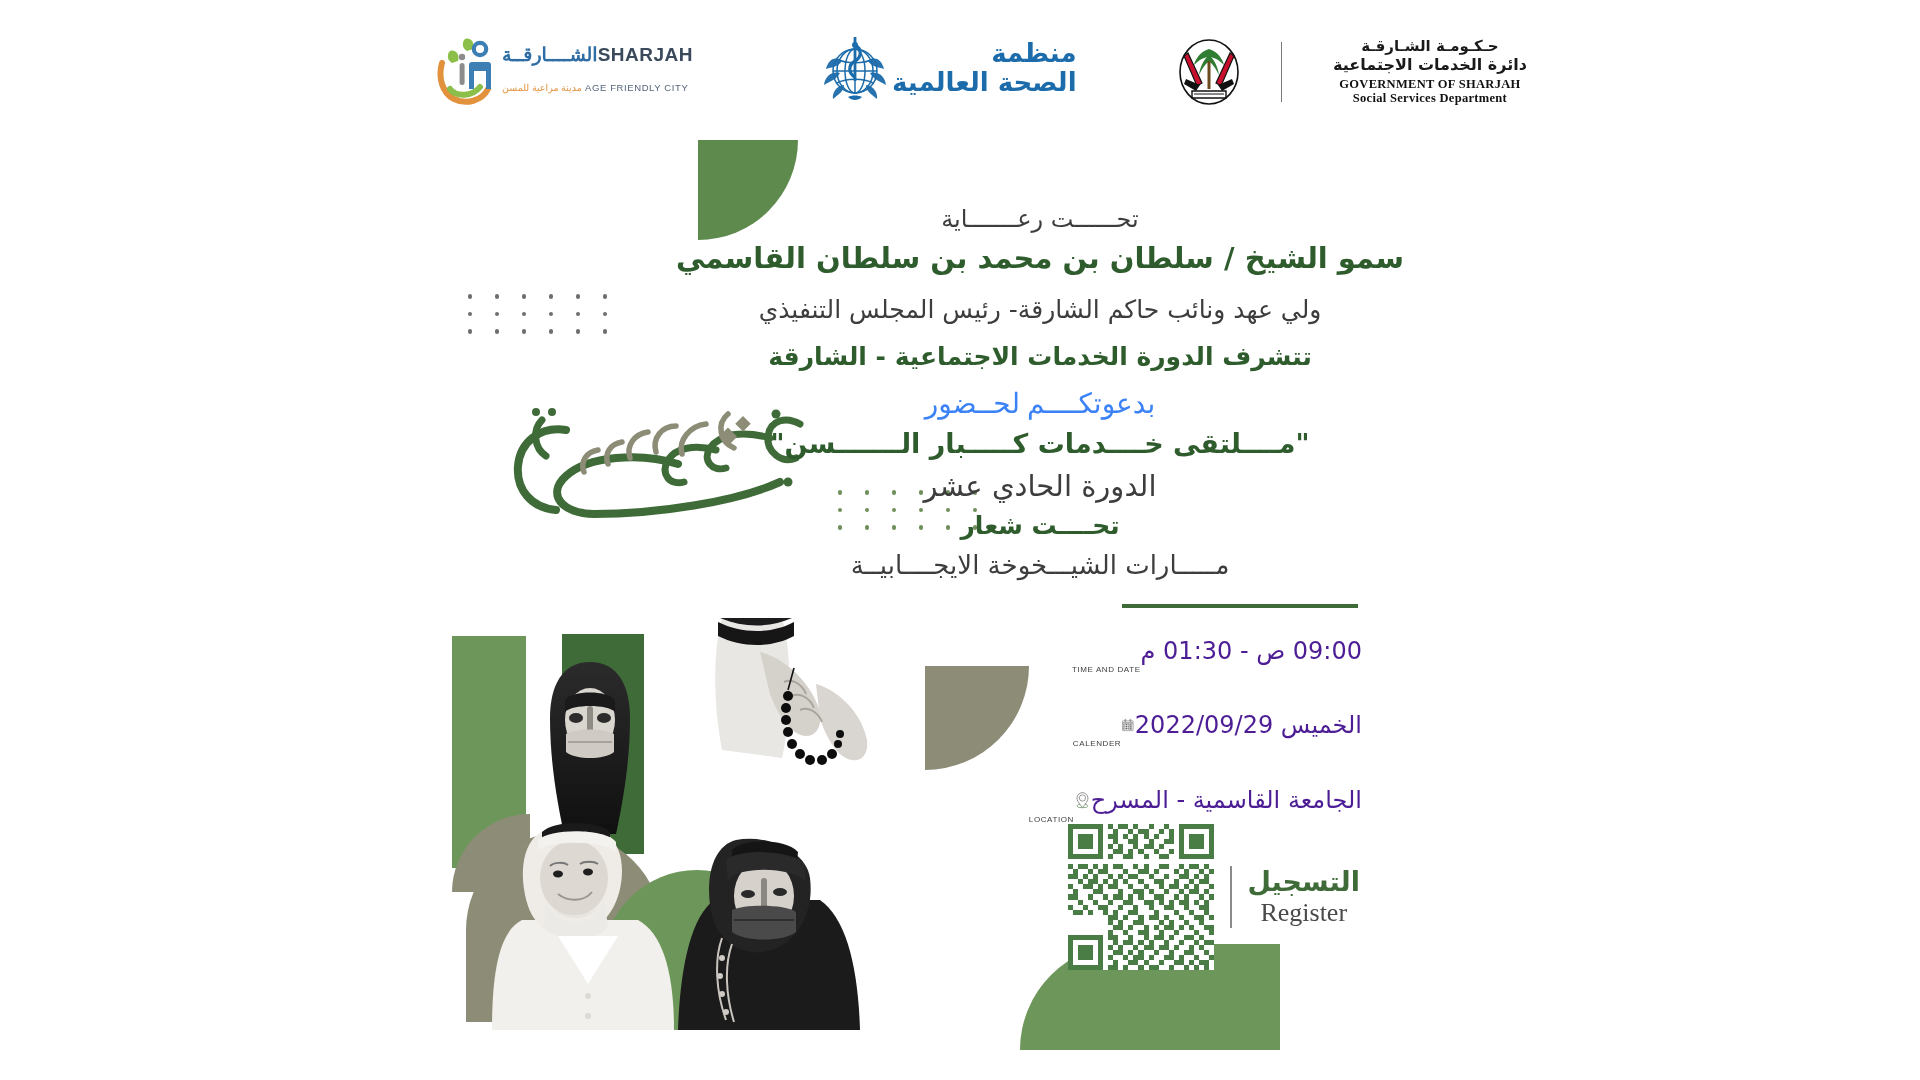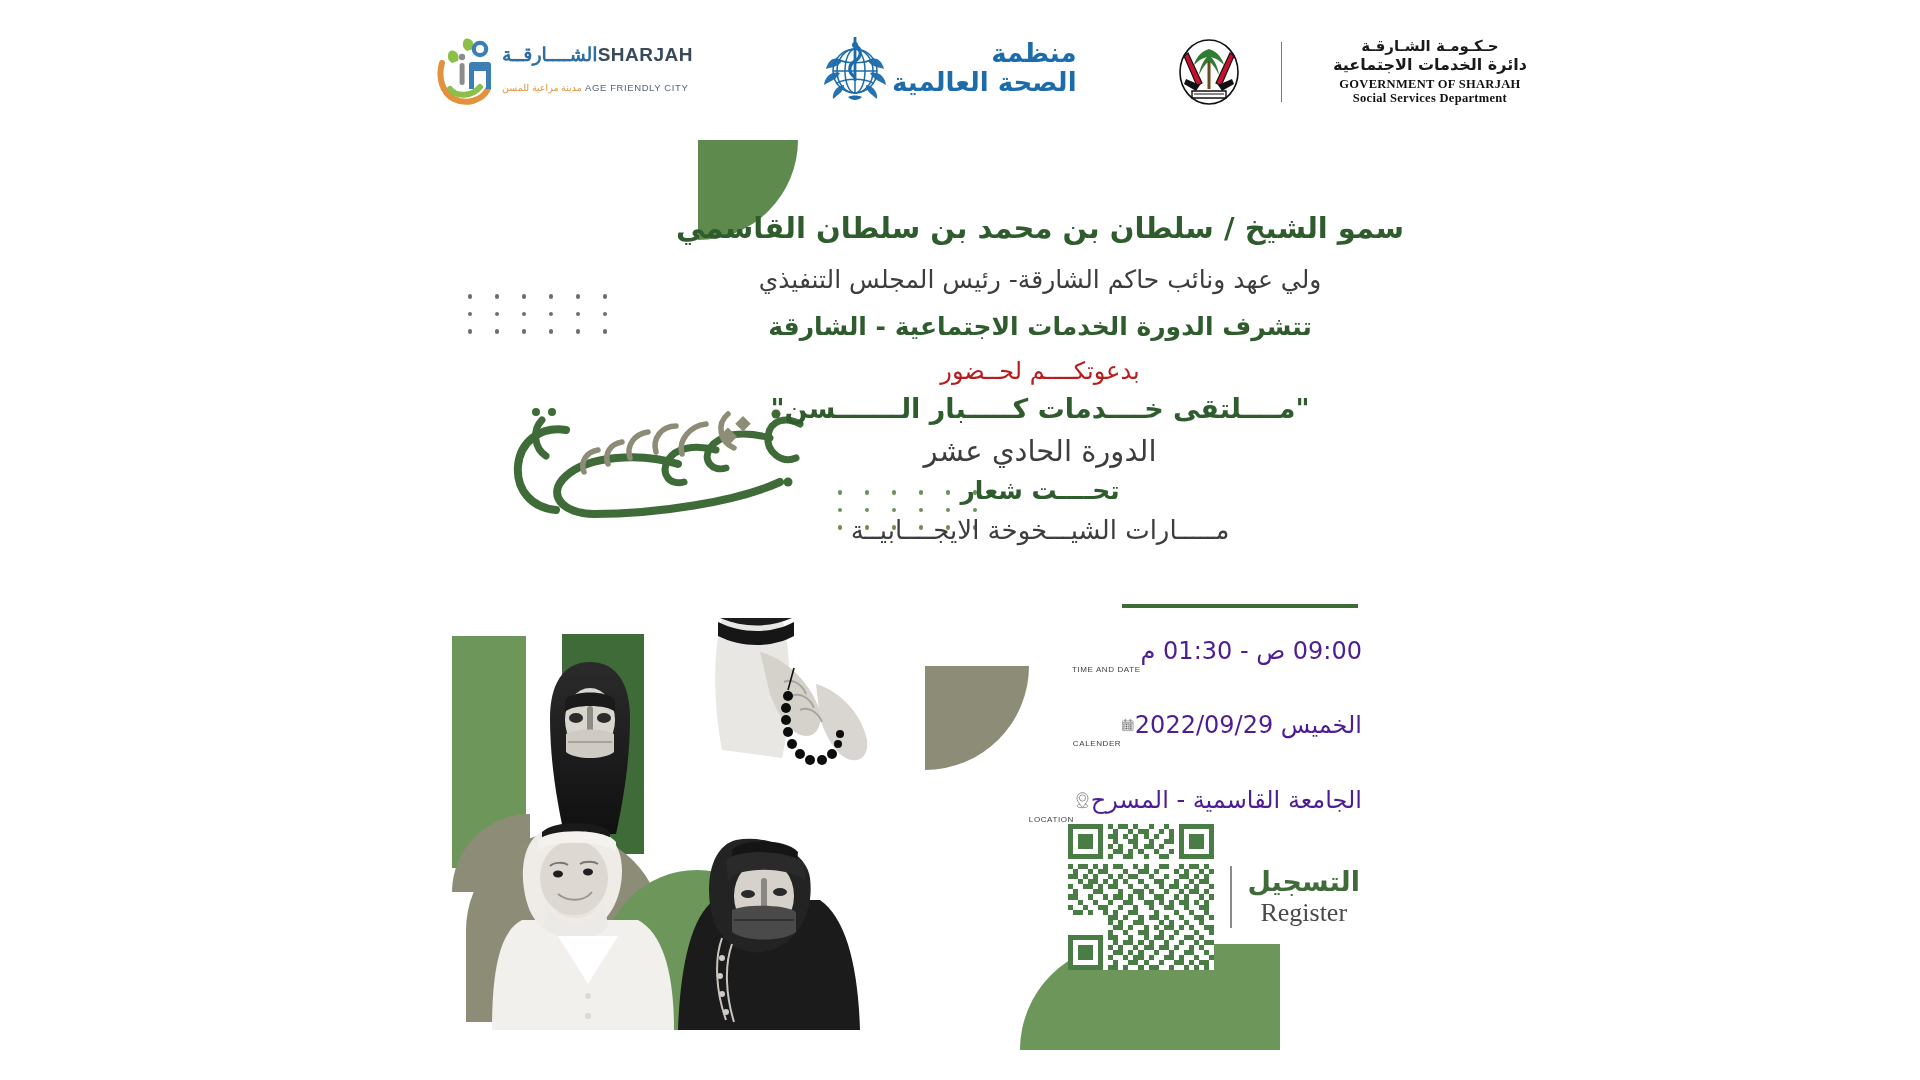--- a/index.html
+++ b/index.html
@@ -91,21 +91,21 @@
     color:#4a6b42;letter-spacing:.5px;direction:ltr;}
 
   
   #text-column{position:absolute;right:500px;top:205px;width:760px;
     text-align:center;direction:rtl;}
   .tl{margin:0 0 8px 0;white-space:nowrap;}
   .tl-patron{font-size:24px;color:#3d3d3d;font-weight:500;letter-spacing:1px;}
   .tl-name{font-size:29px;color:#2f5c2d;font-weight:700;margin-top:6px;}
   .tl-title{font-size:25px;color:#3d3d3d;font-weight:500;margin-top:20px;}
   .tl-org{font-size:25px;color:#2f5c2d;font-weight:700;margin-top:18px;}
-  .tl-invite{font-size:24px;color:#b91c1c;font-weight:500;margin-top:16px;}
+  .tl-invite{font-size:28px;color:#3b82f6;font-weight:500;margin-top:16px;font-family:Liberation Serif, serif;}
   .tl-event{font-size:27px;color:#2f5c2d;font-weight:700;margin-top:8px;}
   .tl-edition{font-size:29px;color:#3d3d3d;font-weight:500;margin-top:10px;}
   .tl-under{font-size:25px;color:#2f5c2d;font-weight:700;margin-top:8px;}
   .tl-slogan{font-size:26px;color:#3d3d3d;font-weight:500;margin-top:10px;}
 
   
   #info-block{position:absolute;right:540px;top:628px;width:700px;direction:rtl;}
   .info-row{display:flex;align-items:center;justify-content:flex-start;
     margin-bottom:28px;}
   .info-icon{width:62px;min-width:62px;display:flex;
@@ -289,20 +289,21 @@
       <path d="M152 52 C140 54 134 64 138 74" fill="none" stroke="#8d8c77" stroke-width="5.5" stroke-linecap="round"></path>
       <path d="M128 60 C116 62 110 72 114 82" fill="none" stroke="#8d8c77" stroke-width="5.5" stroke-linecap="round"></path>
       <rect x="252" y="40" width="13" height="13" transform="rotate(45 258 46)" fill="#8d8c77"></rect>
       <rect x="268" y="28" width="11" height="11" transform="rotate(45 273 33)" fill="#8d8c77"></rect>
       <circle cx="306" cy="24" r="4.5" fill="#3f6b38"></circle>
       <circle cx="318" cy="92" r="4.5" fill="#3f6b38"></circle>
     </svg>
   </div>
 
   <div id="text-column">
+    <div class="tl tl-patron">تحــــــت رعـــــــاية</div>
     <div class="tl tl-name">سمو الشيخ / سلطان بن محمد بن سلطان القاسمي</div>
     <div class="tl tl-title">ولي عهد ونائب حاكم الشارقة- رئيس المجلس التنفيذي</div>
     <div class="tl tl-org">تتشرف الدورة الخدمات الاجتماعية - الشارقة</div>
     <div class="tl tl-invite">بدعوتكــــم لحــضور</div>
     <div class="tl tl-event">"مــــلتقى خــــدمات كـــــبار الـــــــسن"</div>
     <div class="tl tl-edition">الدورة الحادي عشر</div>
     <div class="tl tl-under">تحــــت شعار</div>
     <div class="tl tl-slogan">مـــــارات الشيـــخوخة الايجــــابيــة</div>
   </div>
 

